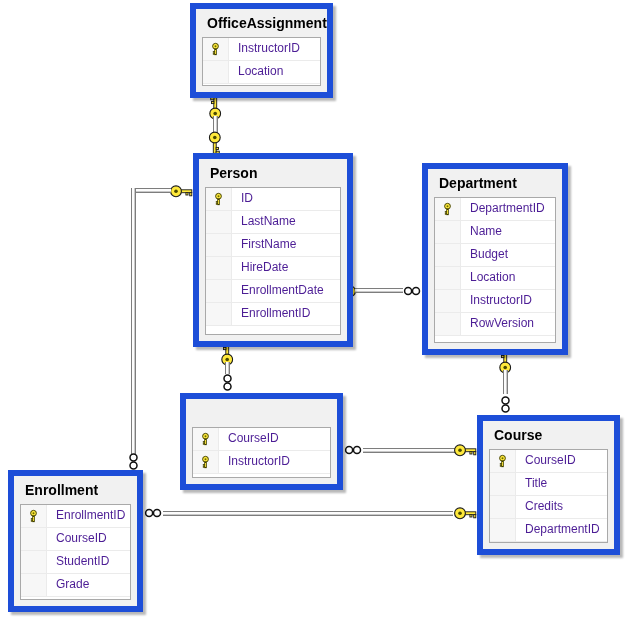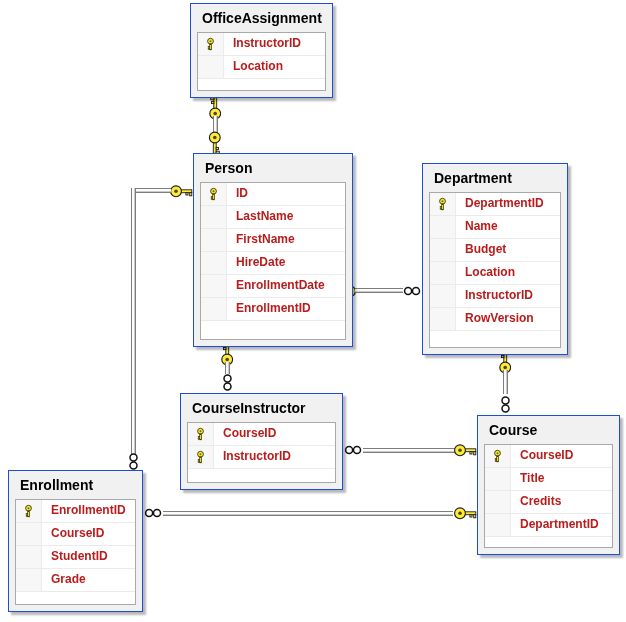--- a/index.html
+++ b/index.html
@@ -2,41 +2,41 @@
 <html><head>
 <meta charset="utf-8">
 <style>
   html,body{margin:0;padding:0;background:#fff;}
   #canvas{
     position:relative;width:626px;height:622px;background:#ffffff;overflow:hidden;
     font-family:"Liberation Sans",sans-serif;
   }
   
   .table{
-    position:absolute;background:#f1f1f1;border:1px solid #1d4ed8;
+    position:absolute;background:#f1f1f1;border:6px solid #1d4ed8;
     box-shadow:3px 3px 2px rgba(0,0,0,0.28);box-sizing:border-box;
   }
   .table-title{
     position:absolute;left:0;right:0;top:0;height:26px;
     padding:6px 4px 0 11px;box-sizing:border-box;
     font-size:14px;font-weight:bold;color:#000;
     white-space:nowrap;overflow:hidden;
   }
   .grid{
     position:absolute;left:6px;right:6px;top:28px;bottom:6px;
     background:#ffffff;border:1px solid #a9a9a9;box-sizing:border-box;overflow:hidden;
   }
   .row{display:flex;height:23px;box-sizing:border-box;border-bottom:1px solid #ebebeb;}
   .icon-cell{
     width:26px;flex:0 0 26px;background:#f7f7f7;border-right:1px solid #ebebeb;
     box-sizing:border-box;display:flex;align-items:center;justify-content:center;
   }
   .col-label{
-    flex:1;font-size:12px;color:#b91c1c;line-height:21px;padding-left:9px;
-    white-space:nowrap;overflow:hidden;font-weight:bold;
+    flex:1;font-size:12px;color:#4c1d95;line-height:21px;padding-left:9px;
+    white-space:nowrap;overflow:hidden;
   }
   
   .tube-h{position:absolute;height:5px;
     background:linear-gradient(to bottom,#7d7d7d 0 1px,#fcfcfc 1px 3px,#c9c9c9 3px 4px,#7d7d7d 4px 5px);}
   .tube-v{position:absolute;width:5px;
     background:linear-gradient(to right,#7d7d7d 0 1px,#fcfcfc 1px 3px,#c9c9c9 3px 4px,#7d7d7d 4px 5px);}
   .glyph{position:absolute;}
   .gkey{width:24px;height:13px;}
   .ginf{width:19px;height:10px;}
   .key-up{transform:rotate(90deg);}
@@ -223,21 +223,20 @@
         <div class="col-label">InstructorID</div>
       </div>
       <div class="row">
         <div class="icon-cell"></div>
         <div class="col-label">RowVersion</div>
       </div>
     </div>
   </div>
 
   <div class="table" style="left:180px;top:393px;width:163px;height:97px">
-    <div class="table-title">CourseInstructor</div>
     <div class="grid">
       <div class="row">
         <div class="icon-cell">
             <svg class="pk" width="13" height="14" viewBox="0 0 14 14">
               <use href="#def-pk"></use>
             </svg>
           </div>
         <div class="col-label">CourseID</div>
       </div>
       <div class="row">

